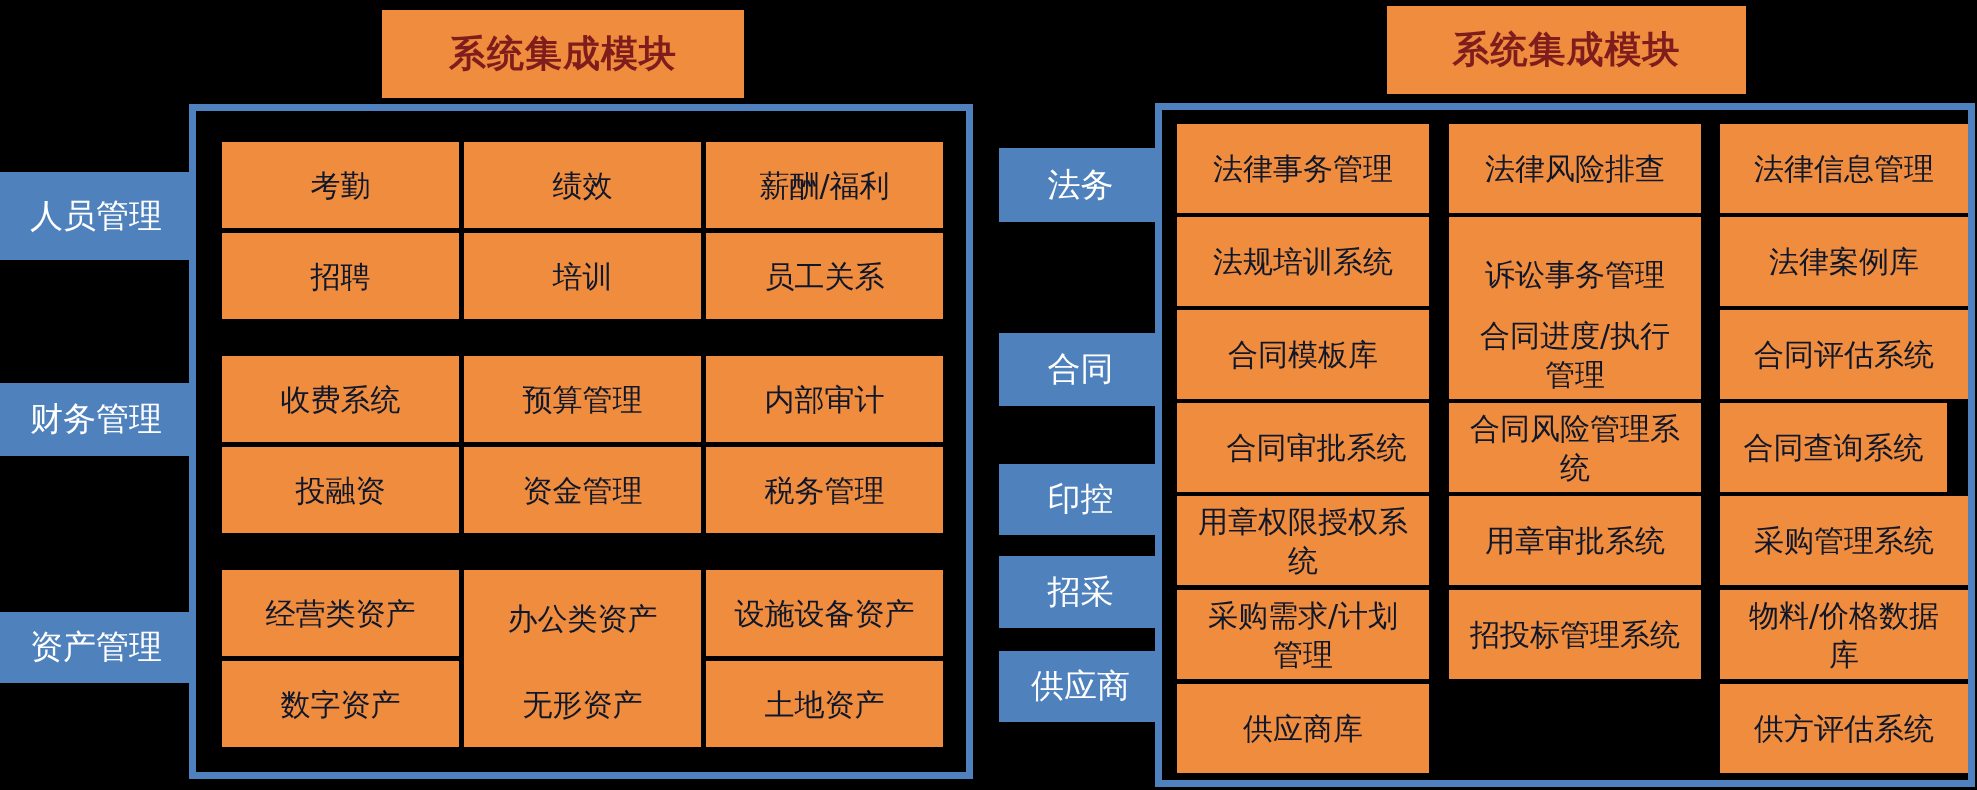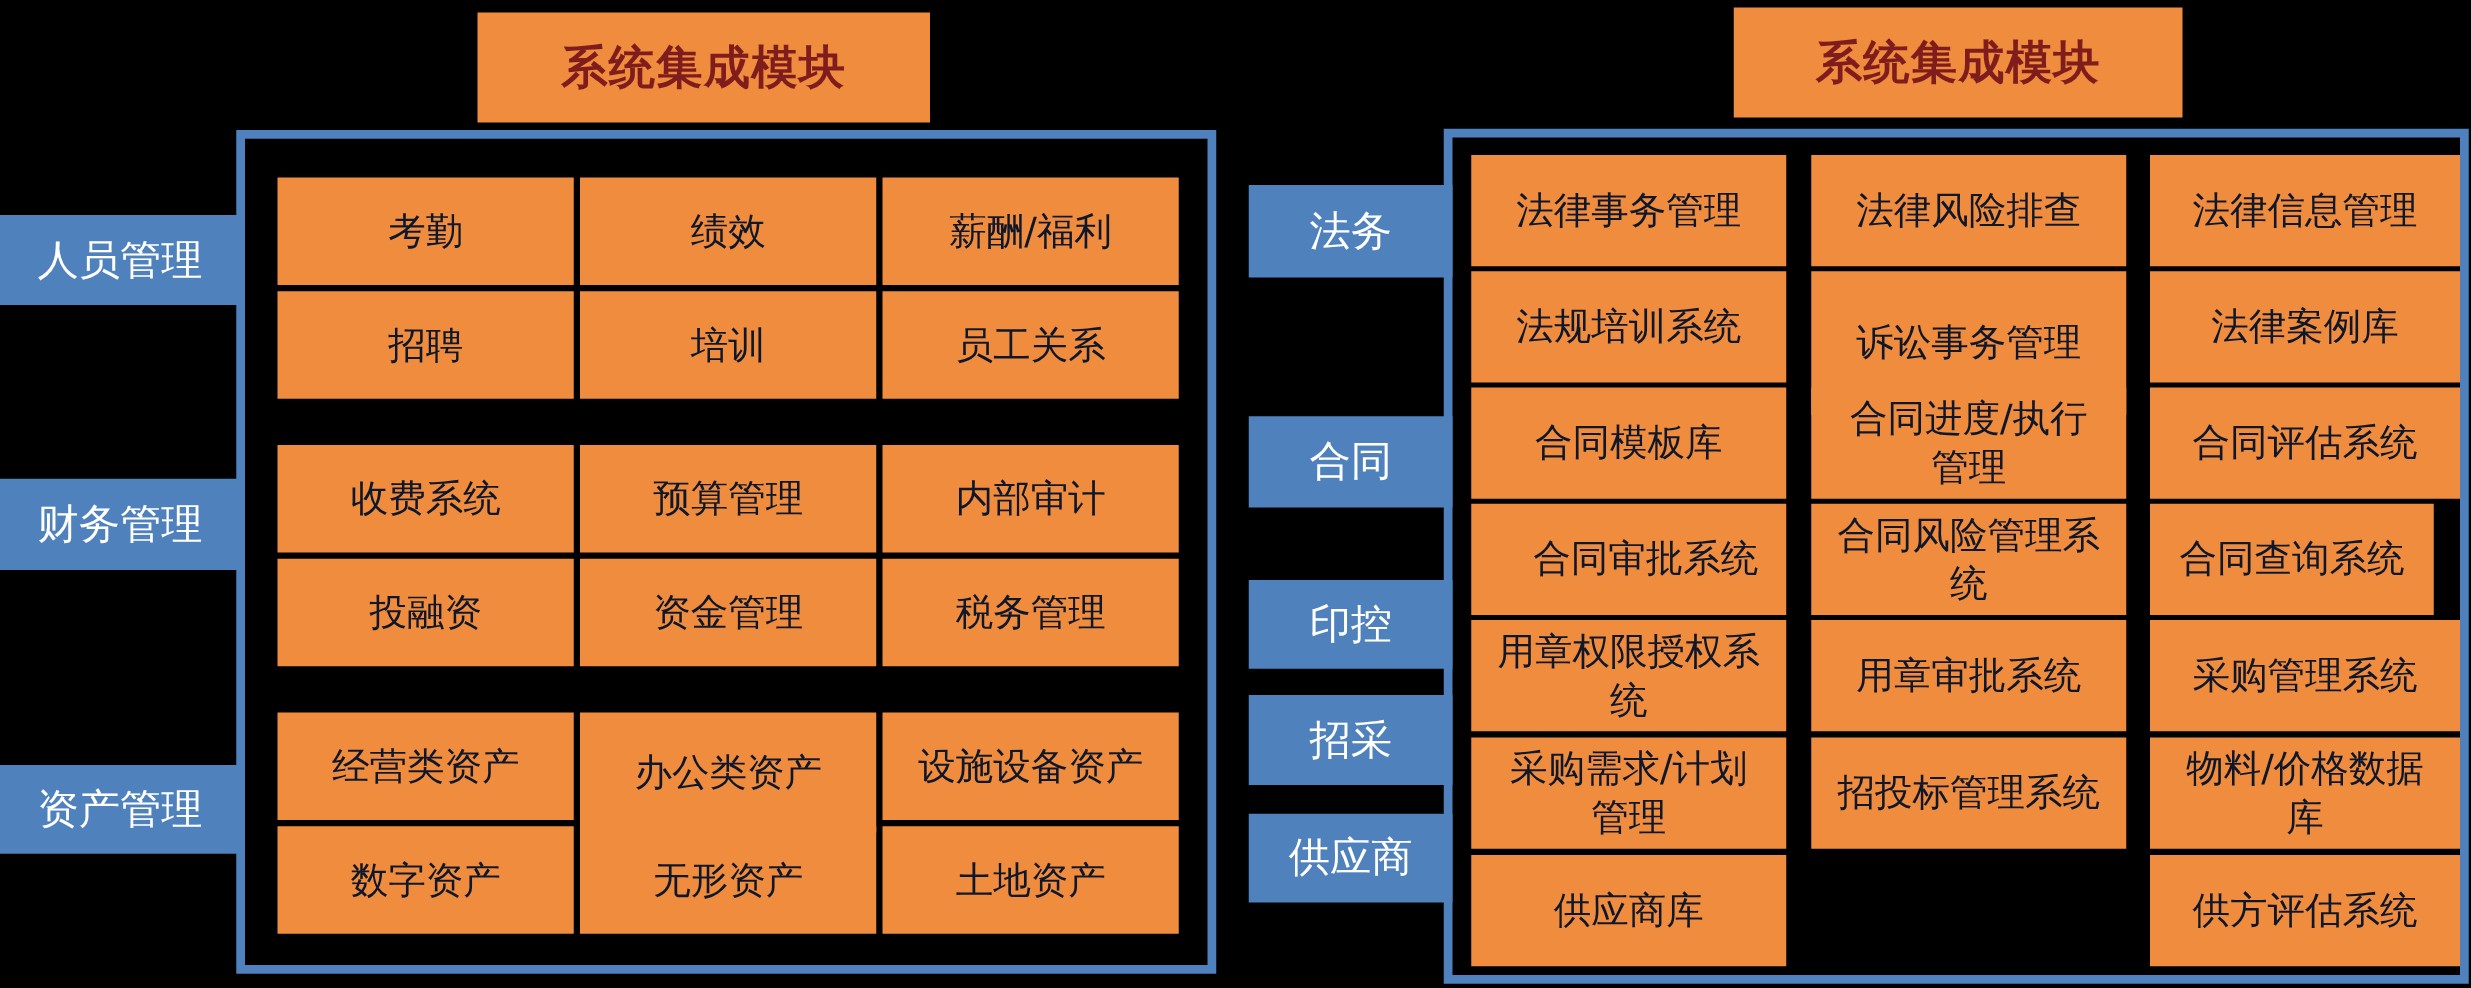--- a/index.html
+++ b/index.html
@@ -54,21 +54,21 @@
 </style>
 </head>
 <body>
 
 <div class="stage">
 
   <div class="title-box" style="left:382px; top:10px; width:362px; height:88px;">系统集成模块</div>
 
   <div class="panel" style="left:189px; top:104px; width:784px; height:675px;"></div>
 
-  <div class="side-label" style="left:0px; top:172px; width:192px; height:72px;text-align:center;">人员管理</div>
+  <div class="side-label" style="left:0px; top:172px; width:192px; height:88px;text-align:center;">人员管理</div>
   <div class="side-label" style="left:0px; top:383px; width:192px; height:73px;">财务管理</div>
   <div class="side-label" style="left:0px; top:612px; width:192px; height:71px;">资产管理</div>
 
   <div class="cell" style="left:222px; top:142px; width:237px; height:86px;">考勤</div>
   <div class="cell" style="left:464px; top:142px; width:237px; height:86px;">绩效</div>
   <div class="cell" style="left:706px; top:142px; width:237px; height:86px;">薪酬/福利</div>
   <div class="cell" style="left:222px; top:233px; width:237px; height:86px;">招聘</div>
   <div class="cell" style="left:464px; top:233px; width:237px; height:86px;">培训</div>
   <div class="cell" style="left:706px; top:233px; width:237px; height:86px;">员工关系</div>
 

